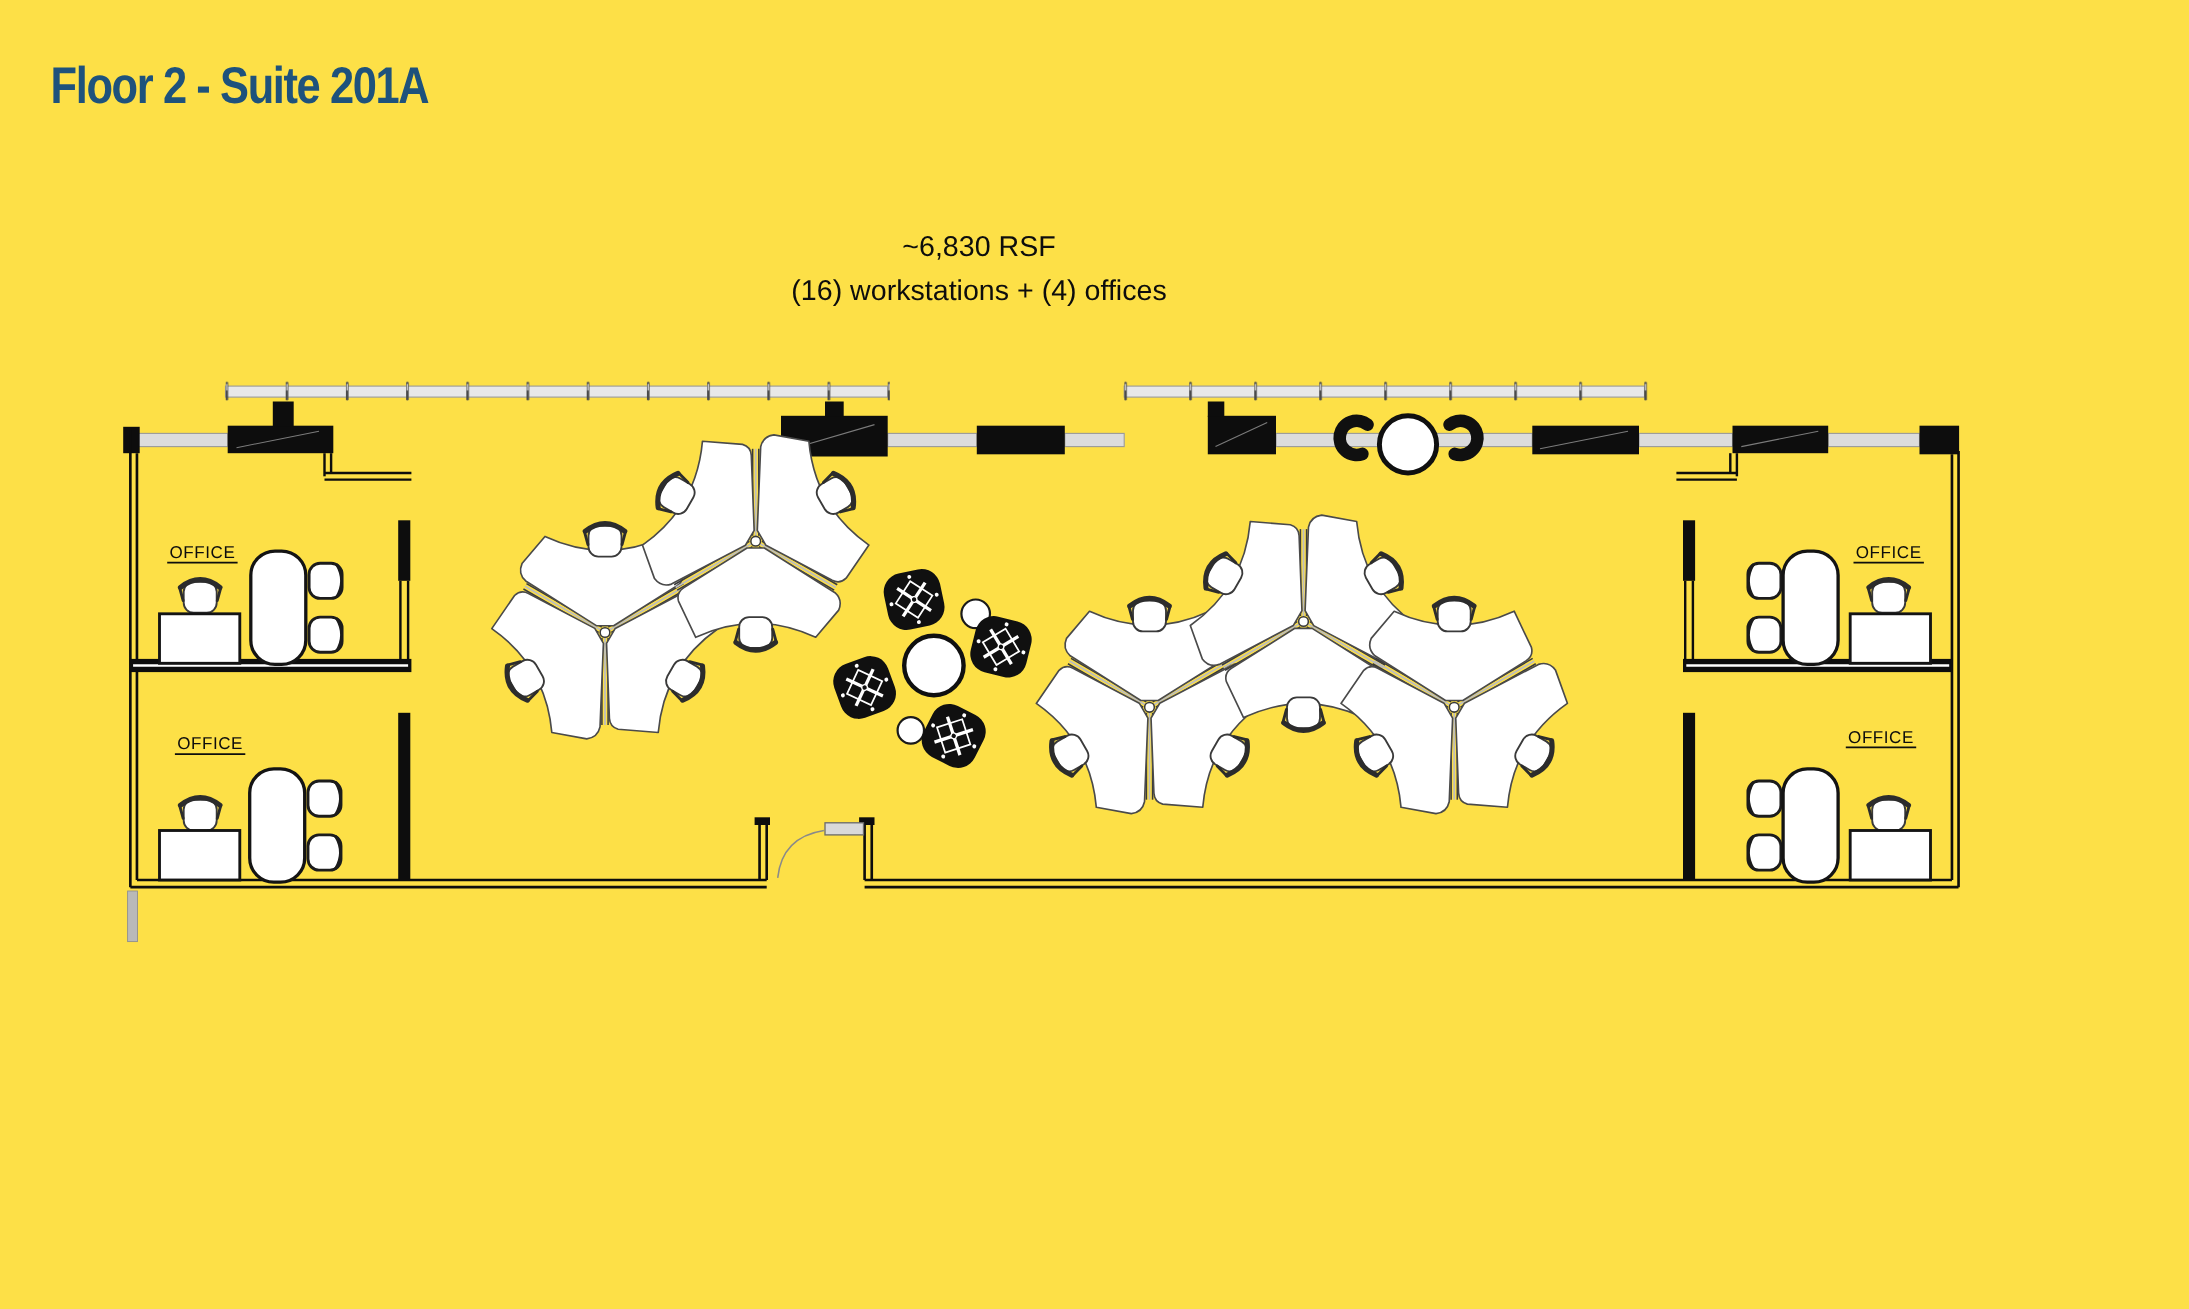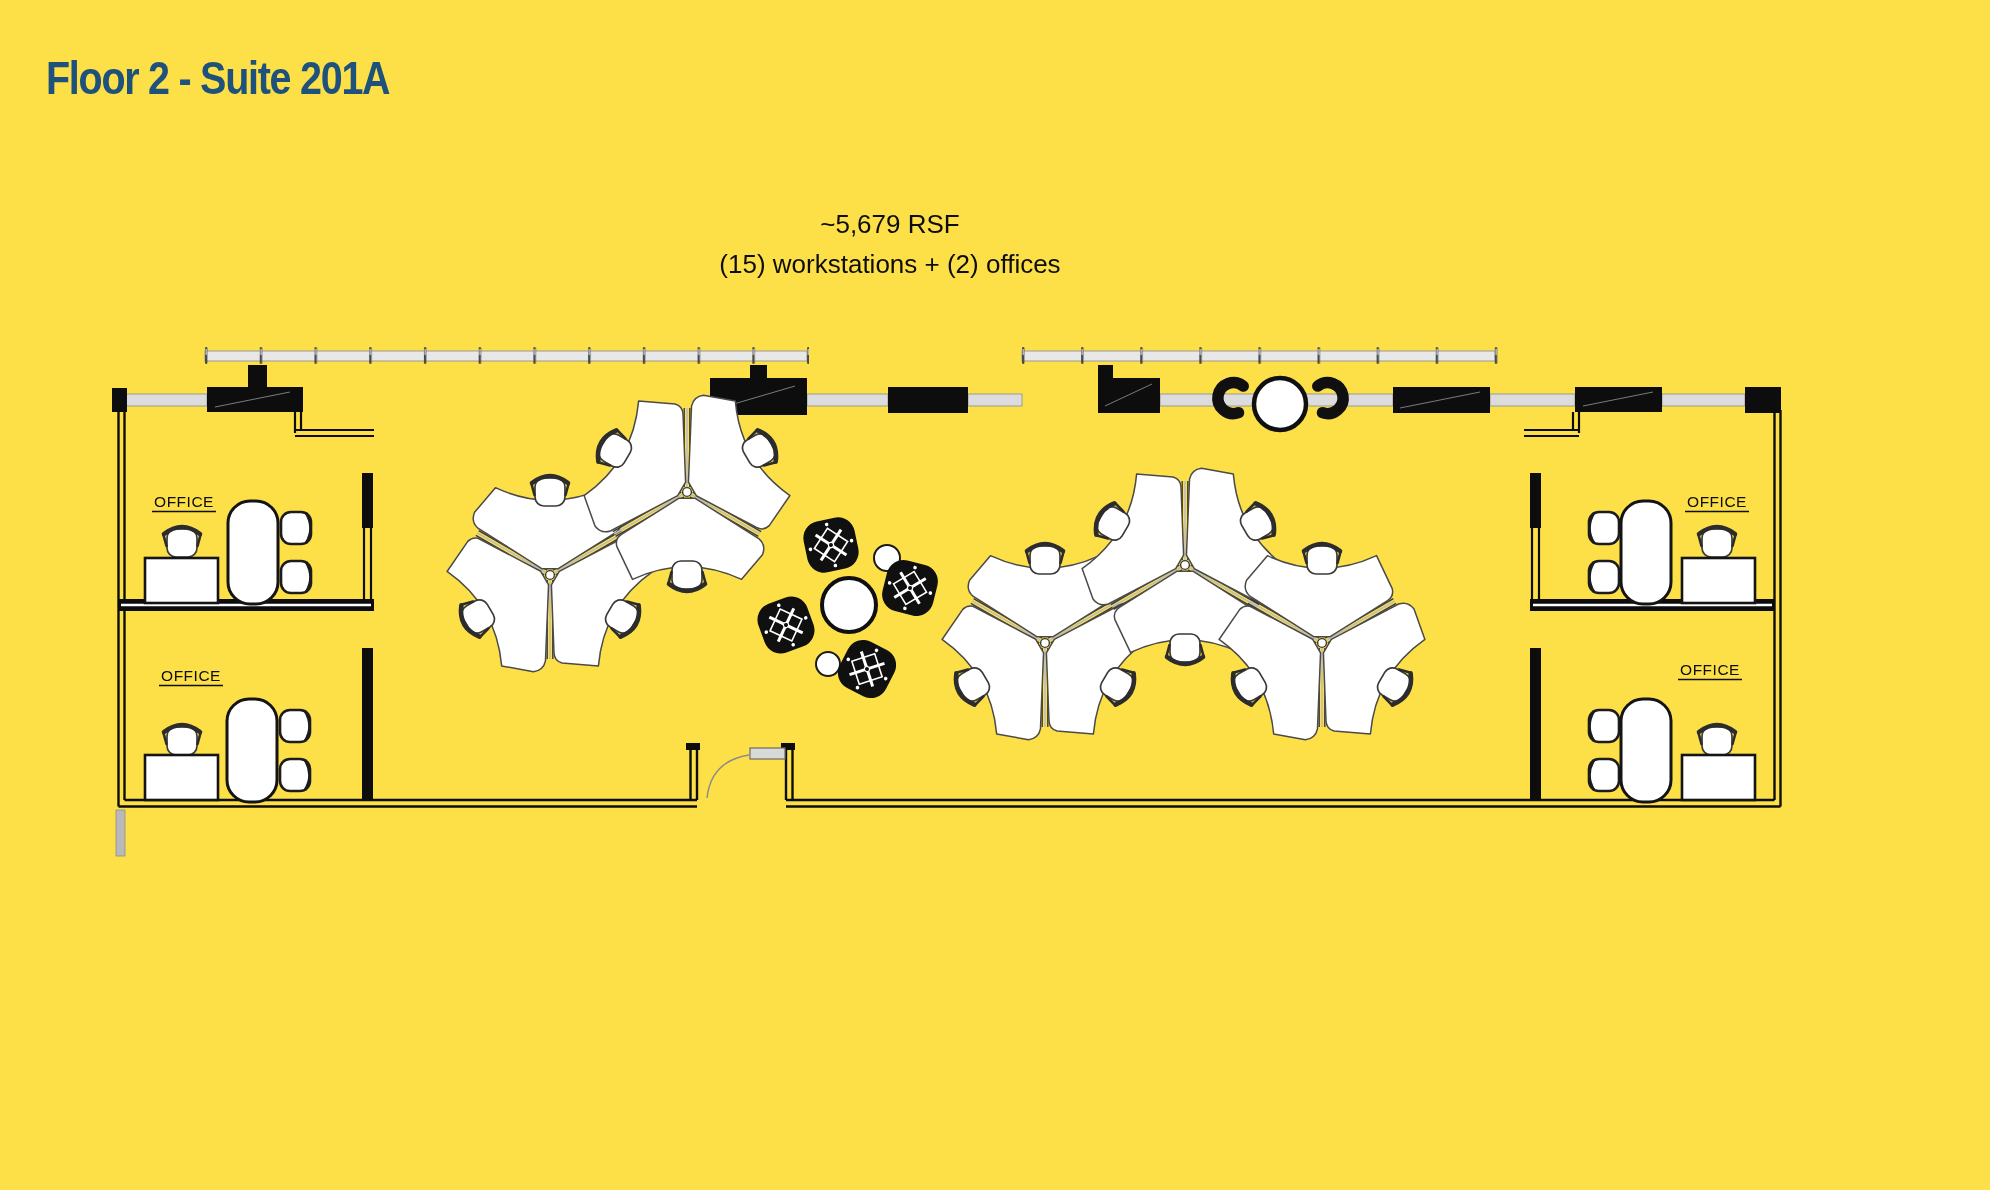--- a/index.html
+++ b/index.html
@@ -26,22 +26,22 @@
   .plan{position:absolute;left:0;top:0;}
 </style>
 </head>
 <body>
 
 <div class="canvas">
 
   <div class="title">Floor 2 - Suite 201A</div>
 
   <div class="subtitle">
-    <div>~5,679 RSF</div>
-    <div>(15) workstations + (2) offices</div>
+    <div>~6,830 RSF</div>
+    <div>(16) workstations + (4) offices</div>
   </div>
 
   <svg class="plan" width="1990" height="1190" viewBox="0 0 1990 1190">
 
     <defs>
 
       <pattern id="mullL" patternUnits="userSpaceOnUse" x="205" y="344" width="54.73" height="24">
         <rect x="0" y="3" width="2.4" height="17" rx="1.2" fill="#4a4a4a"></rect>
         <rect x="0.6" y="5" width="1.1" height="6" fill="#ffffff" opacity="0.8"></rect>
       </pattern>

